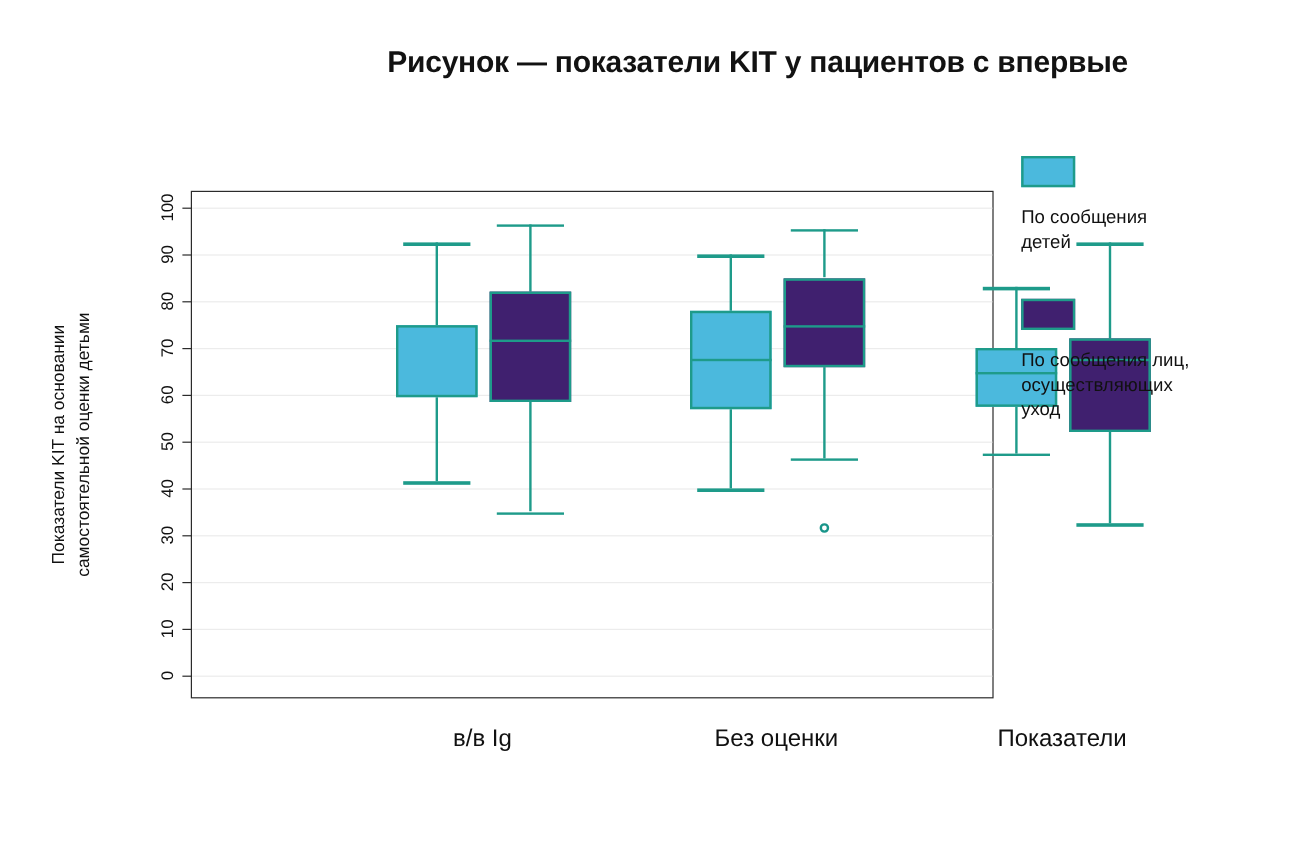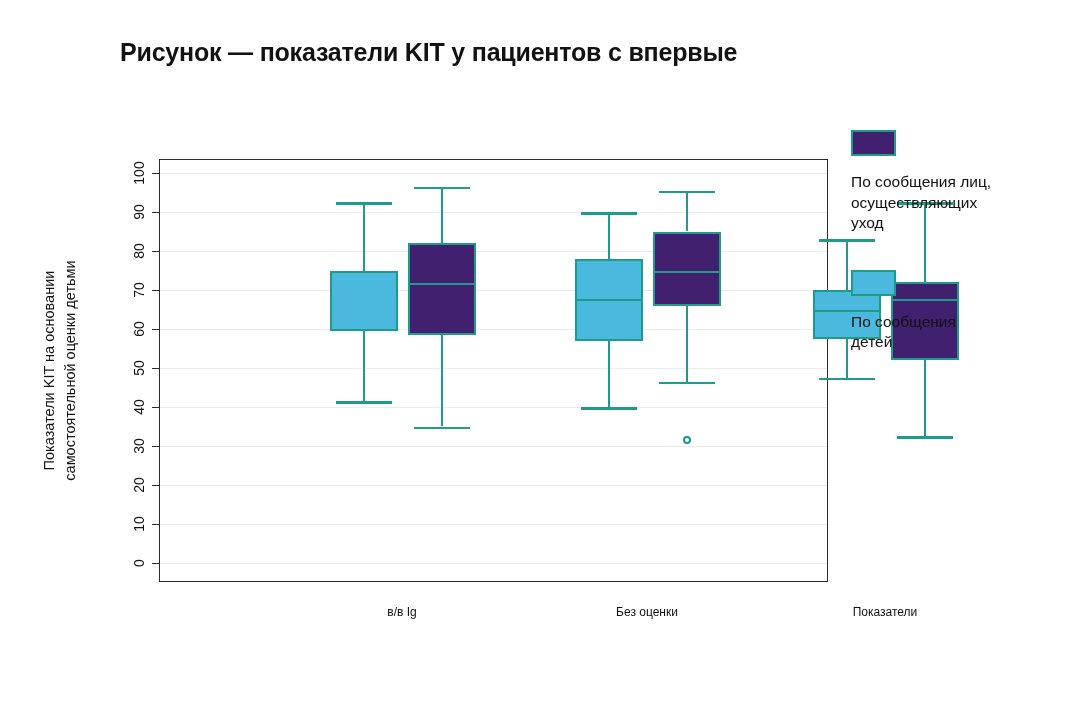--- a/index.html
+++ b/index.html
@@ -15,21 +15,21 @@
     color: #1a1a1a;
     overflow: hidden;
   }
 
   
   #chart-title {
     position: absolute;
     left: 120px;
     top: 36px;
     width: 820px;
-    text-align: left;
+    text-align: right;
     font-size: 25px;
     font-weight: bold;
     line-height: 1.33;
     color: #121212;
     letter-spacing: -0.2px;
   }
   #chart-title .title-line { display: block; }
 
   
   #plot-frame {
@@ -91,21 +91,21 @@
     line-height: 1.45;
     color: #111;
   }
   #y-axis-title .yt-line { display: block; }
 
   
   .x-label {
     position: absolute;
     top: 605px;
     transform: translateX(-50%);
-    font-size: 12px;
+    font-size: 20px;
     color: #111;
     white-space: nowrap;
   }
 
   
   .box {
     position: absolute;
     box-sizing: border-box;
     border: 2px solid #1e9b8a;
   }
@@ -271,27 +271,27 @@
 </div>
 
 <div id="xlabels">
     <div class="x-label" style="left: 402px;">в/в Ig</div>
     <div class="x-label" style="left: 647px;">Без оценки</div>
     <div class="x-label" style="left: 885px;">Показатели</div>
   </div>
 
 <div id="legend">
   <div class="legend-entry">
+    <div class="legend-swatch" id="sw0" style="background: rgb(75, 185, 221);"></div>
+    <div class="legend-text">
+      <span class="lt-line">По сообщения</span>
+      <span class="lt-line"> детей</span>
+    </div>
+  </div>
+  <div class="legend-entry">
     <div class="legend-swatch" id="sw1" style="background: rgb(64, 32, 111);"></div>
     <div class="legend-text">
       <span class="lt-line">По сообщения лиц,</span>
       <span class="lt-line">осуществляющих</span>
       <span class="lt-line">уход</span>
     </div>
   </div>
-  <div class="legend-entry">
-    <div class="legend-swatch" id="sw0" style="background: rgb(75, 185, 221);"></div>
-    <div class="legend-text">
-      <span class="lt-line">По сообщения</span>
-      <span class="lt-line"> детей</span>
-    </div>
-  </div>
 </div>
 
 </body></html>

